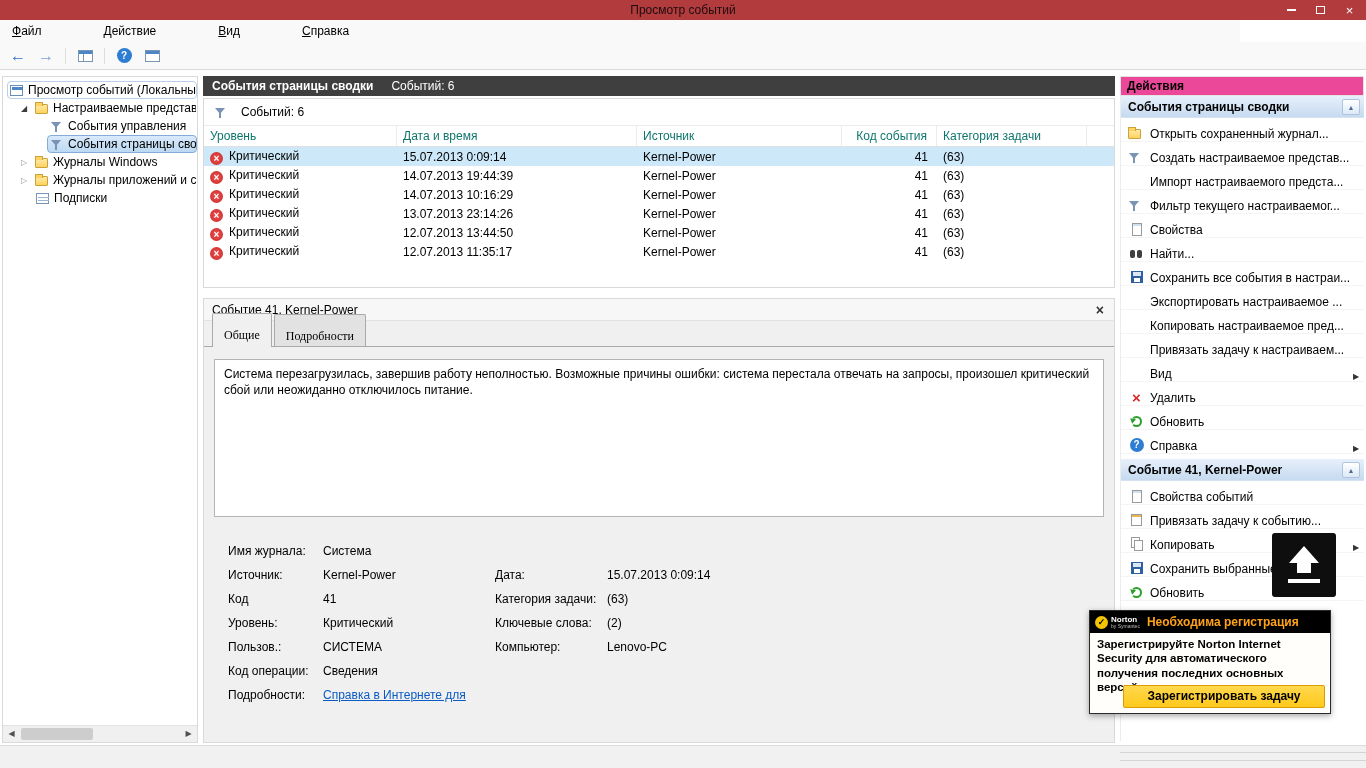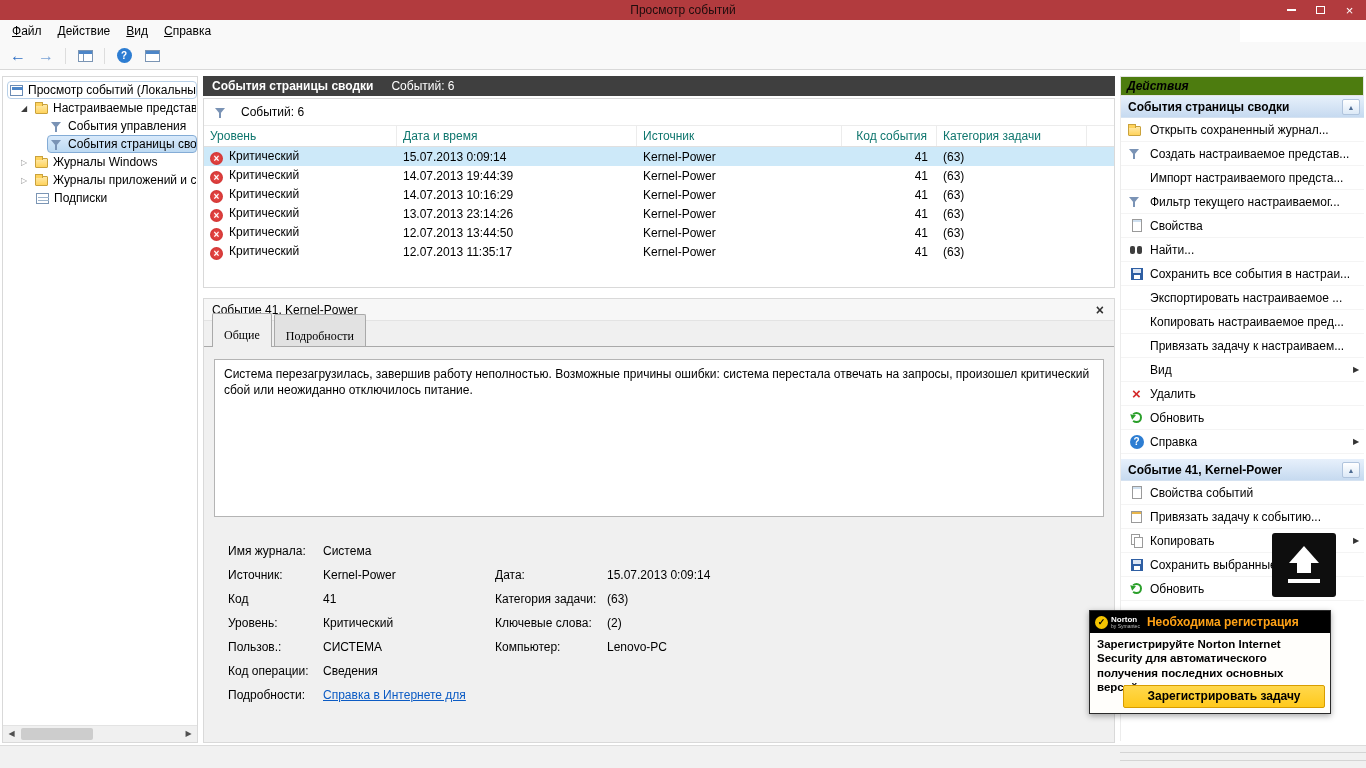--- a/index.html
+++ b/index.html
@@ -9,21 +9,21 @@
   
   .titlebar { position:absolute; left:0; top:0; width:1366px; height:20px; background:#b23b3e; display:flex; align-items:center; }
   .titlebar .title { flex:1; text-align:center; color:#1d0d0d; font-size:12px; }
   .win-btns { position:absolute; right:2px; top:0; height:20px; display:flex; }
   .win-btn { width:29px; height:20px; display:flex; align-items:center; justify-content:center; color:#fff; }
   .glyph-min { width:9px; height:2px; background:#fff; }
   .glyph-max { width:9px; height:8px; border:1px solid #fff; }
   .glyph-close { font-size:13px; line-height:1; color:#fff; }
 
   
-  .menubar { position:absolute; left:0; top:20px; width:1240px; height:22px; background:#f9f9f9; display:flex; align-items:center; padding-left:4px; }
+  .menubar { position:absolute; left:0; top:20px; width:1240px; height:22px; background:#f9f9f9; display:flex; align-items:center; padding-left:4px;gap:46px; }
   .menu-item { display:inline-block; padding:3px 8px; }
   .menu-item::first-letter { text-decoration:underline; }
 
   
   .toolbar { position:absolute; left:0; top:42px; width:1366px; height:28px; background:#f9f9f9; border-bottom:1px solid #d9d9d9; display:flex; align-items:center; padding-left:5px; gap:2px; }
   .tb-btn { width:26px; height:23px; display:flex; align-items:center; justify-content:center; }
   .tb-arrow { color:#2f6fc4; font-size:16px; font-weight:bold; line-height:1; }
   .tb-arrow.dim { color:#7ba3d6; }
   .tb-sep { width:1px; height:16px; background:#ddd; margin:0 4px; }
   .icn-window { width:15px; height:12px; border:1px solid #7b95b4; background:#fff; position:relative; }
@@ -84,26 +84,26 @@
   .tabs { height:26px; display:flex; align-items:flex-end; padding-left:8px; gap:2px; border-bottom:1px solid #a9a9a9; }
   .tab { padding:14px 11px 2px; border:1px solid #a9a9a9; border-bottom:none; background:#e2e2e2; border-radius:2px 2px 0 0; position:relative;font-family:Liberation Serif, serif; }
   .tab.active { background:#f0f0f0; top:1px; padding-bottom:4px; }
   .desc-box { margin:12px 10px 0 10px; height:158px; background:#fff; border:1px solid #b4b4b4; padding:6px 9px; line-height:1.35; overflow:hidden; }
   .fields { margin:22px 0 0 24px; }
   .frow { display:grid; grid-template-columns:95px 172px 112px auto; line-height:24px; }
   .flink { color:#0b5bc4; text-decoration:underline; }
 
   
   .actions-panel { position:absolute; left:1120px; top:6px; width:244px; height:667px; }
-  .actions-title { height:20px; font-weight:bold; display:flex; align-items:center; padding-left:6px; background:#4d7c0f; border:1px solid #e3e3e3;font-style:italic; }
+  .actions-title { height:20px; font-weight:bold; display:flex; align-items:center; padding-left:6px; background:#ec4899; border:1px solid #e3e3e3; }
   .actions-body { position:absolute; left:0; top:20px; width:244px; height:645px; background:#fff; border-left:1px solid #ececec; overflow:hidden; }
   .sec-header { height:22px; background:linear-gradient(#e7f0fb,#c6daf0); display:flex; align-items:center; font-weight:bold; padding:0 4px 0 7px; border-bottom:1px solid #d5e2f1; }
   .sec-header .lbl { flex:1; overflow:hidden; white-space:nowrap; }
   .collapse-btn { width:18px; height:16px; border:1px solid #b0c4dd; border-radius:2px; background:linear-gradient(#ffffff,#dce9f7); color:#4d6b92; font-size:7px; line-height:15px; text-align:center; flex:none; }
-  .act-item { height:24px; display:flex; align-items:center; padding-left:7px; border-bottom:1px solid #f4f4f4; }
+  .act-item { height:24px; display:flex; align-items:flex-end; padding-left:7px; border-bottom:1px solid #f4f4f4; }
   .ai-icon { width:17px; height:16px; margin-right:5px; flex:none; position:relative; display:flex; align-items:center; justify-content:center; }
   .ai-label { flex:1; white-space:nowrap; overflow:hidden; }
   .ai-arrow { width:16px; font-size:8px; color:#333; text-align:center; flex:none; }
   .gx-x { color:#d42a2a; font-weight:bold; font-size:15px; line-height:1; }
   .gx-help { width:14px; height:14px; border-radius:50%; background:#2d7dd2; color:#fff; font-weight:bold; font-size:10px; line-height:14px; text-align:center; }
   .gx-refresh { width:11px; height:11px; border:2px solid #2a9f2a; border-radius:50%; border-left-color:transparent; position:relative; }
   .gx-refresh::after { content:""; position:absolute; left:-6px; top:-2px; border:3px solid transparent; border-right:5px solid #2a9f2a; transform:rotate(40deg); }
   .gx-page { width:10px; height:13px; background:#fff; border:1px solid #9a9a9a; box-shadow:inset 0 2px 0 #cfe0f0; }
   .gx-disk { width:12px; height:12px; background:#2f5fa3; position:relative; }
   .gx-disk::before { content:""; position:absolute; top:1px; left:2px; width:8px; height:4px; background:#dce6f5; }

